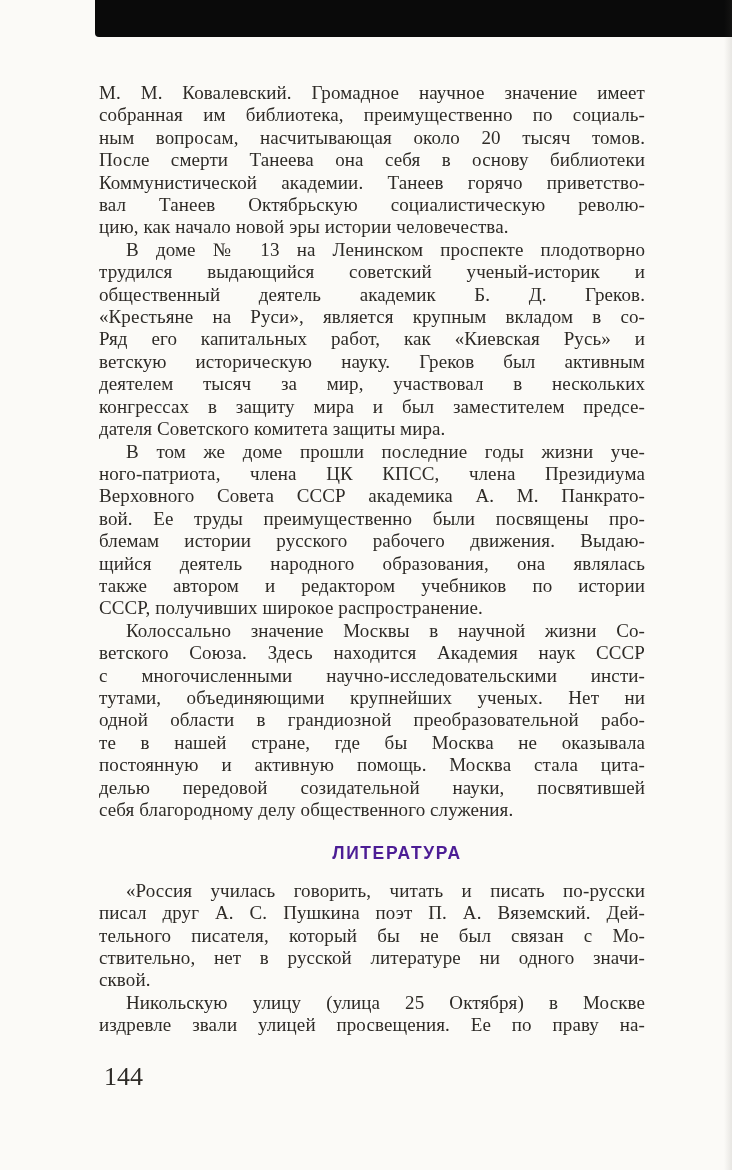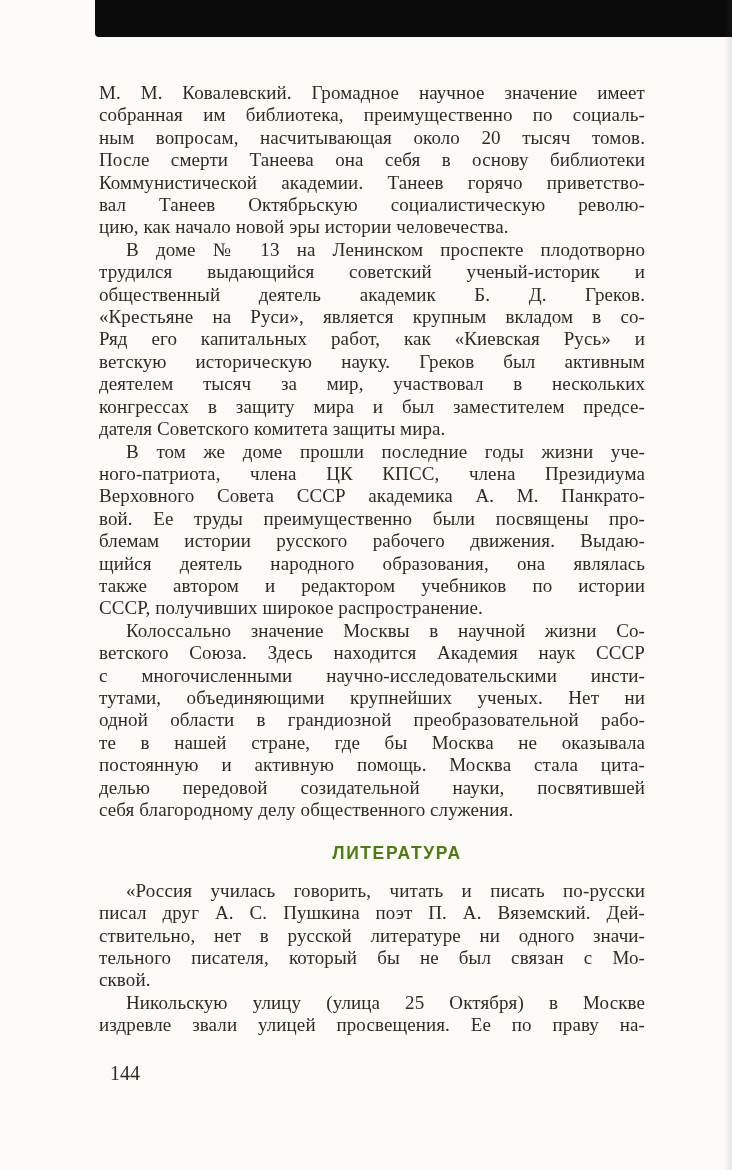--- a/index.html
+++ b/index.html
@@ -42,30 +42,30 @@
     text-align-last: left;
     -moz-text-align-last: left;
   }
   .line.first { padding-left: 27px; }
   .section-heading {
     font-family: "Liberation Sans", sans-serif;
     font-weight: bold;
     font-size: 17.5px;
     letter-spacing: 1.6px;
     text-align: center;
-    color: #4d7c0f;
+    color: #4c1d95;
     margin-top: 21px;
     margin-bottom: 15px;
     padding-left: 50px;
   }
   .page-number {
     position: absolute;
-    left: 110px; top: 1062px;
+    left: 104px; top: 1062px;
     font-family: "Liberation Serif", serif;
-    font-size: 20px;
+    font-size: 26px;
     color: #2e2b27;
   }
 </style>
 </head>
 <body>
 
 <div class="scan-bar"></div>
 <div class="edge-shadow"></div>
 
 <div class="text-column">
@@ -107,22 +107,22 @@
       <div class="line">одной области в грандиозной преобразовательной рабо-</div>
       <div class="line">те в нашей стране, где бы Москва не оказывала</div>
       <div class="line">постоянную и активную помощь. Москва стала цита-</div>
       <div class="line">делью передовой созидательной науки, посвятившей</div>
       <div class="line final">себя благородному делу общественного служения.</div>
     </div>
     <div class="section-heading">ЛИТЕРАТУРА</div>
     <div class="para">
       <div class="line first">«Россия училась говорить, читать и писать по-русски</div>
       <div class="line">писал друг А. С. Пушкина поэт П. А. Вяземский. Дей-</div>
+      <div class="line">тельного писателя, который бы не был связан с Мо-</div>
       <div class="line">ствительно, нет в русской литературе ни одного значи-</div>
-      <div class="line">тельного писателя, который бы не был связан с Мо-</div>
       <div class="line final">сквой.</div>
     </div>
     <div class="para">
       <div class="line first">Никольскую улицу (улица 25 Октября) в Москве</div>
       <div class="line">издревле звали улицей просвещения. Ее по праву на-</div>
     </div>
   </div>
 
 <div class="page-number">144</div>
 

